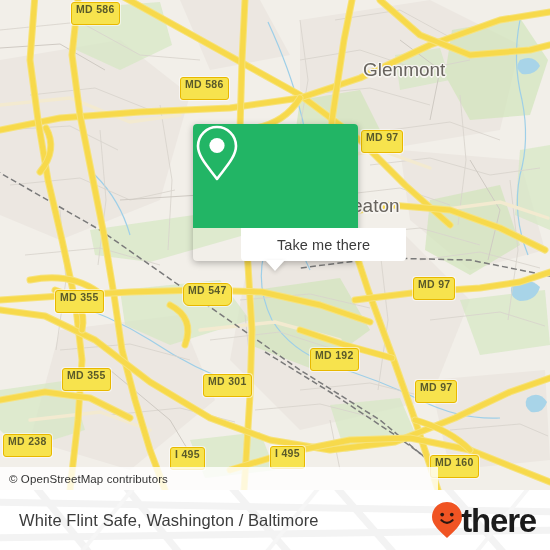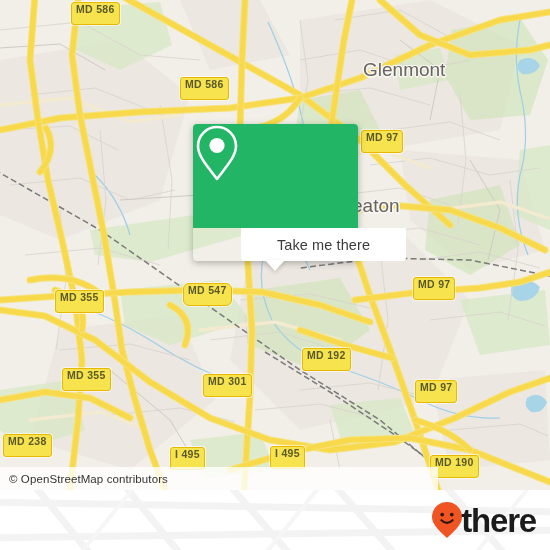--- a/index.html
+++ b/index.html
@@ -316,27 +316,27 @@
     <div class="place-label" style="left:363px; top:63px;">Glenmont</div>
     <div class="place-label" style="left:352px; top:199px;">eaton</div>
 
     <div class="shield" style="left:71px;  top:2px;">MD 586</div>
     <div class="shield" style="left:180px; top:77px;">MD 586</div>
     <div class="shield" style="left:361px; top:130px;">MD 97</div>
     <div class="shield" style="left:183px; top:283px;border-radius:6px;">MD 547</div>
     <div class="shield" style="left:55px;  top:290px;">MD 355</div>
     <div class="shield" style="left:62px;  top:368px;">MD 355</div>
     <div class="shield" style="left:203px; top:374px;">MD 301</div>
-    <div class="shield" style="left:302px; top:348px;">MD 192</div>
+    <div class="shield" style="left:310px; top:348px;">MD 192</div>
     <div class="shield" style="left:413px; top:277px;">MD 97</div>
     <div class="shield" style="left:415px; top:380px;">MD 97</div>
     <div class="shield" style="left:3px;   top:434px;">MD 238</div>
     <div class="shield" style="left:170px; top:447px;">I 495</div>
     <div class="shield" style="left:270px; top:446px;">I 495</div>
-    <div class="shield" style="left:430px; top:455px;">MD 190</div>
+    <div class="shield" style="left:430px; top:455px;">MD 160</div>
 
     <div class="popup">
       <div class="popup-top">
         <svg width="48" height="58" viewBox="0 0 48 58">
           <path d="M24 3 C13.5 3 5 11.5 5 22 C5 33 16 44 24 55 C32 44 43 33 43 22 C43 11.5 34.5 3 24 3 Z" fill="none" stroke="#ffffff" stroke-width="2.6" stroke-linejoin="round"></path>
           <circle cx="24" cy="21.5" r="7.6" fill="#ffffff"></circle>
         </svg>
       </div>
       <div class="popup-bottom">
         <span class="popup-cta">Take me there</span>
@@ -360,20 +360,21 @@
         <path d="M-10,48 L560,40"></path>
         <path d="M-10,12 L560,22"></path>
       </g>
       <g fill="none" stroke="#f6f6f6" stroke-width="4">
         <path d="M75,70 L140,-10"></path>
         <path d="M260,70 L325,-10"></path>
         <path d="M470,70 L535,-10"></path>
       </g>
     </svg>
 
+    <div class="footer-title">White Flint Safe, Washington / Baltimore</div>
 
     <div class="footer-logo">
       <svg width="32" height="38" viewBox="0 0 32 38">
         <path d="M16 1 C7.7 1 1 7.7 1 16 C1 24 9 30 16 37 C23 30 31 24 31 16 C31 7.7 24.3 1 16 1 Z" fill="#f05423"></path>
         <circle cx="11.2" cy="13.6" r="1.85" fill="#2a1710"></circle>
         <circle cx="20.8" cy="13.6" r="1.85" fill="#2a1710"></circle>
         <path d="M10.4 19.2 Q16 24.4 21.6 19.2" fill="none" stroke="#2a1710" stroke-width="2.1" stroke-linecap="round"></path>
       </svg>
       <span class="logo-word">there</span>
     </div>

